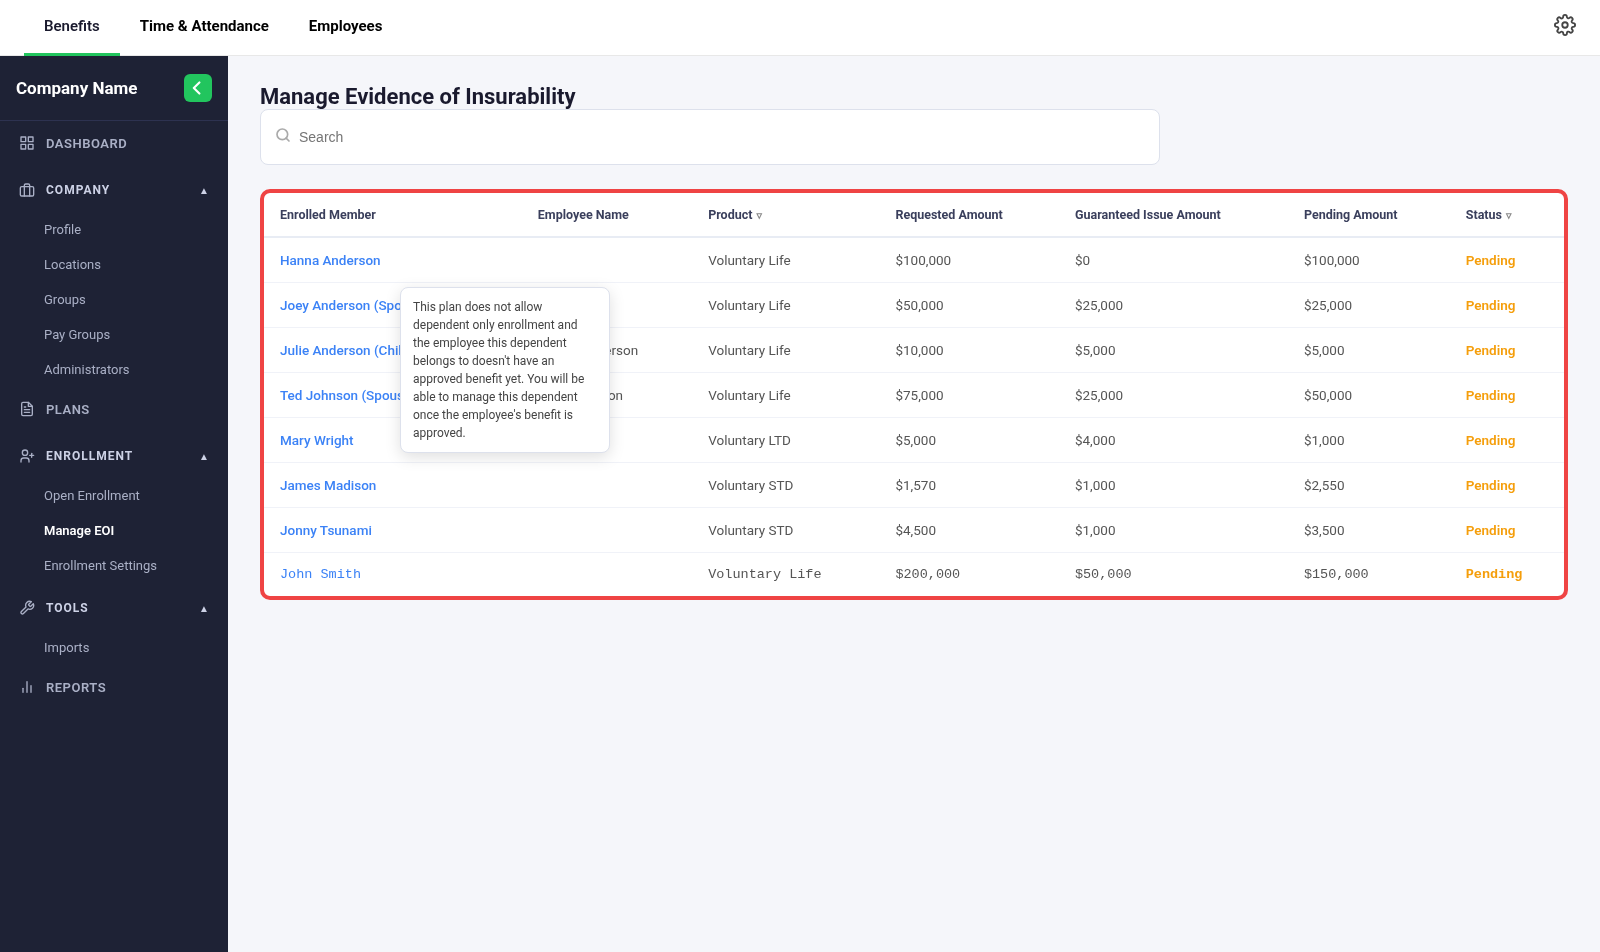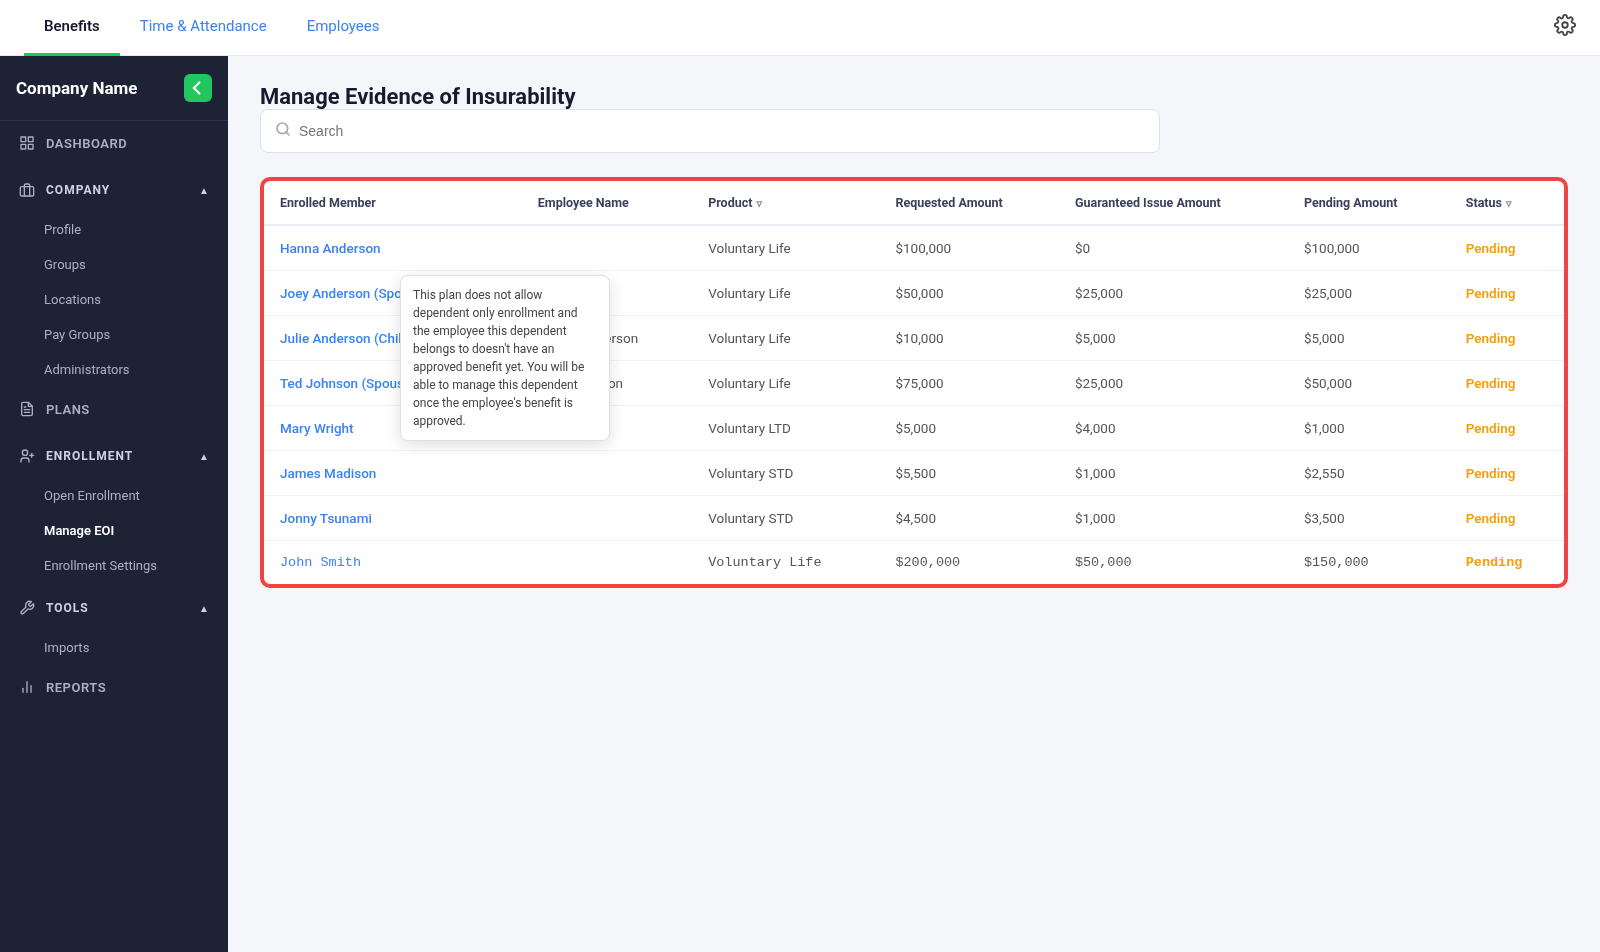--- a/index.html
+++ b/index.html
@@ -19,22 +19,22 @@
       display: flex;
       gap: 0;
       flex: 1;
     }
     .top-nav-tab {
       padding: 0 20px;
       height: 56px;
       display: flex;
       align-items: center;
       font-size: 15px;
-      font-weight: 400;
-      color: #3b82f6;
+      font-weight: 700;
+      color: #000000;
       cursor: pointer;
       border-bottom: 3px solid transparent;
       position: relative;
     }
     .top-nav-tab.active {
       color: #1a1a2e;
       border-bottom: 3px solid #22c55e;
       font-weight: 600;
     }
     .top-nav-gear {
@@ -143,21 +143,21 @@
     }
 
     
     .search-bar {
       background: #fff;
       border: 1px solid #dde1ec;
       border-radius: 8px;
       display: flex;
       align-items: center;
       padding: 0 14px;
-      height: 44px;
+      height: 56px;
       max-width: 900px;
       margin-bottom: 24px;
       gap: 8px;
     }
     .search-bar input {
       border: none;
       outline: none;
       font-size: 14px;
       color: #555;
       flex: 1;
@@ -301,22 +301,22 @@
           <span class="sidebar-icon">
             <svg xmlns="http://www.w3.org/2000/svg" width="16" height="16" viewBox="0 0 24 24" fill="none" stroke="#aab0c6" stroke-width="2" stroke-linecap="round" stroke-linejoin="round">
               <rect x="2" y="7" width="20" height="14" rx="2"></rect>
               <path d="M16 21V5a2 2 0 0 0-2-2h-4a2 2 0 0 0-2 2v16"></path>
             </svg>
           </span>
           <span>COMPANY</span>
           <span class="section-arrow">▲</span>
         </div>
         <div class="sidebar-sub-item">Profile</div>
+        <div class="sidebar-sub-item">Locations</div>
         <div class="sidebar-sub-item">Groups</div>
-        <div class="sidebar-sub-item">Locations</div>
         <div class="sidebar-sub-item">Pay Groups</div>
         <div class="sidebar-sub-item">Administrators</div>
         <div class="sidebar-nav-item">
           <span class="sidebar-icon">
             <svg xmlns="http://www.w3.org/2000/svg" width="16" height="16" viewBox="0 0 24 24" fill="none" stroke="#aab0c6" stroke-width="2" stroke-linecap="round" stroke-linejoin="round">
               <path d="M14 2H6a2 2 0 0 0-2 2v16a2 2 0 0 0 2 2h12a2 2 0 0 0 2-2V8z"></path>
               <polyline points="14 2 14 8 20 8"></polyline>
               <line x1="16" y1="13" x2="8" y2="13"></line>
               <line x1="16" y1="17" x2="8" y2="17"></line>
               <line x1="10" y1="9" x2="8" y2="9"></line>
@@ -446,21 +446,21 @@
               <td>$4,000</td>
               <td>$1,000</td>
               <td class="status-pending">Pending</td>
             </tr>
             <tr>
               <td><span class="tooltip-container">
                   <a class="member-link" href="#">James Madison</a>
                 </span></td>
               <td></td>
               <td>Voluntary STD</td>
-              <td>$5,500</td>
+              <td>$1,570</td>
               <td>$1,000</td>
               <td>$2,550</td>
               <td class="status-pending">Pending</td>
             </tr>
             <tr>
               <td><span class="tooltip-container">
                   <a class="member-link" href="#">Jonny Tsunami</a>
                 </span></td>
               <td></td>
               <td>Voluntary STD</td>

